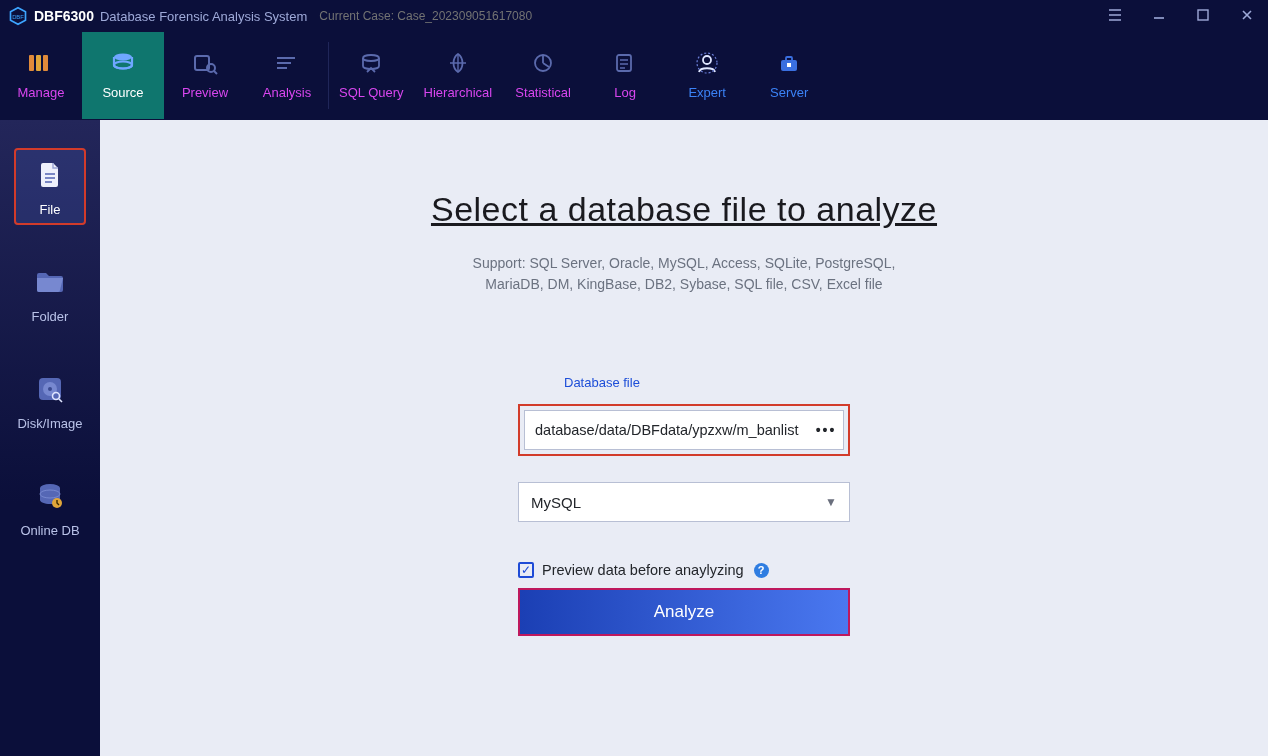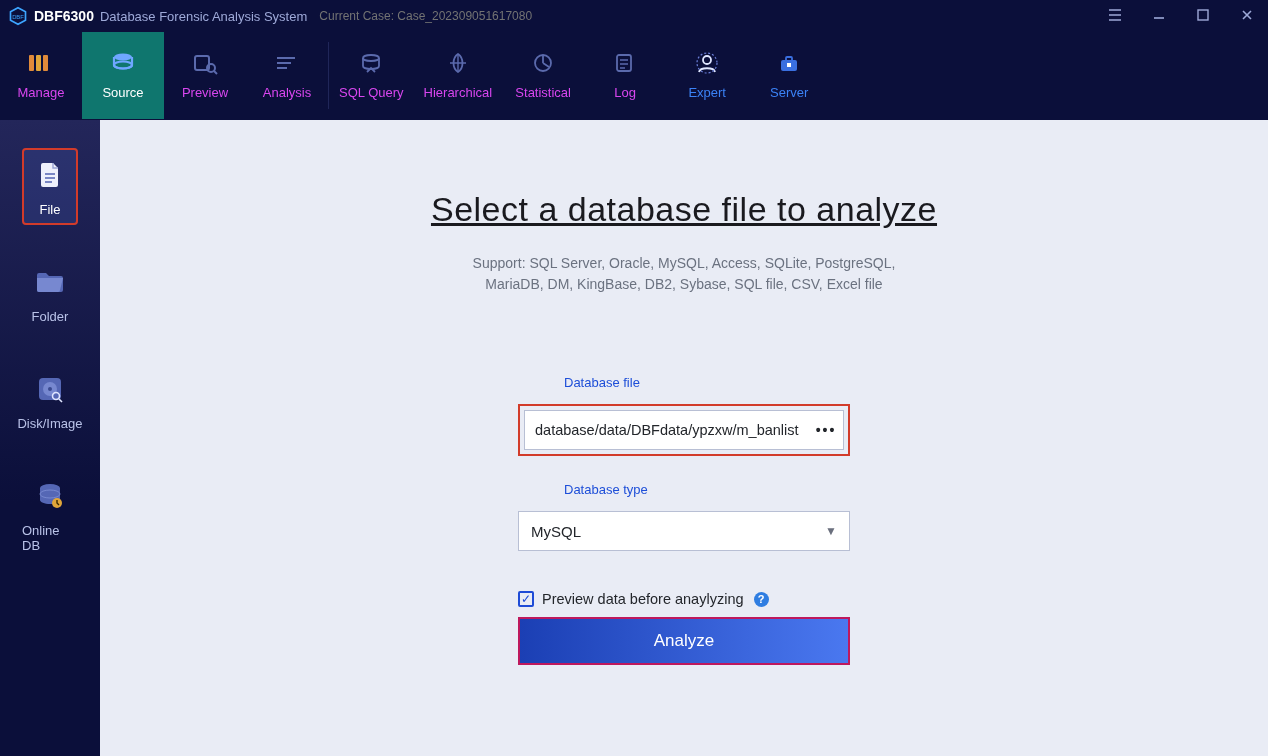--- a/index.html
+++ b/index.html
@@ -57,21 +57,21 @@
   .sidebar {
     width: 100px;
     background: linear-gradient(180deg, #23265a 0%, #0b0f3a 60%);
     display: flex;
     flex-direction: column;
     align-items: center;
     padding-top: 28px;
     gap: 30px;
   }
   .sidebar .sbtn {
-    width: 56px;
+    width: 72px;
     display: flex; flex-direction: column; align-items: center;
     color: #b9c2e8;
     font-size: 13px;
     cursor: pointer;
     gap: 10px;
     padding: 10px 0 8px 0;
     border-radius: 4px;
   }
   .sidebar .sbtn .sicon { width: 34px; height: 34px; display:flex;align-items:center;justify-content:center; }
   .sidebar .sbtn.active { outline: 2px solid #d23b2a; outline-offset: -2px; background: rgba(70,90,180,0.25); color: #ffffff; }
@@ -373,21 +373,20 @@
 
     <div class="form">
       <div class="label">Database file</div>
       <div class="highlight-box">
         <div class="file-input-wrap">
           <input type="text" value="database/data/DBFdata/ypzxw/m_banlists.frm" style="">
           <span class="browse">•••</span>
         </div>
       </div>
 
-      <div class="label">Database type</div>
       <div class="select-wrap">
         <span class="val">MySQL</span>
         <span class="caret">▼</span>
       </div>
 
       <div class="check-row">
         <span class="chk">
           <span>✓</span>
         </span>
         <span>Preview data before anaylyzing</span>

